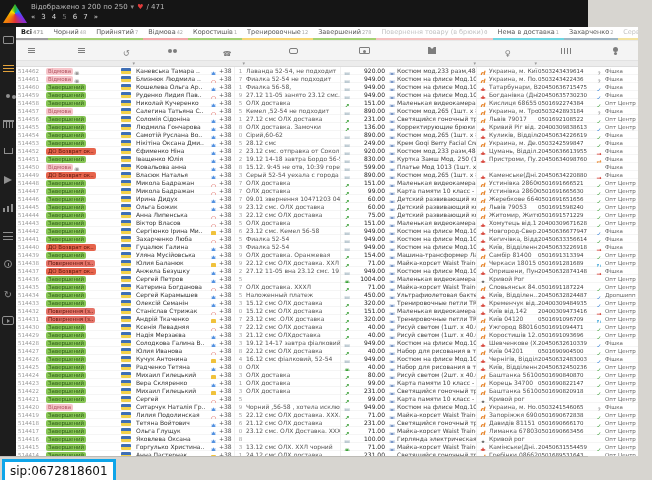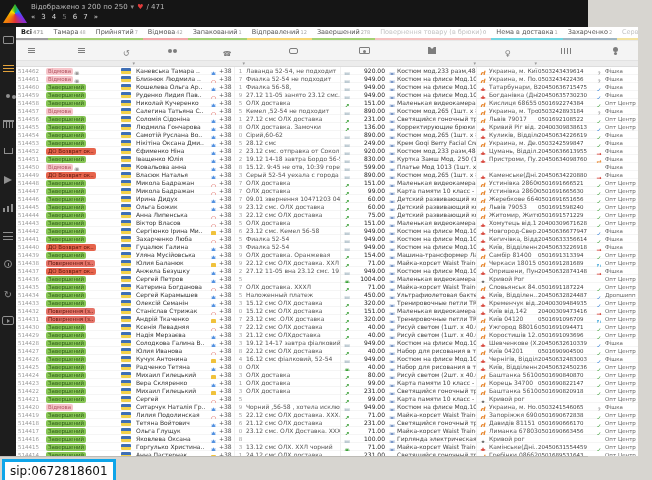--- a/index.html
+++ b/index.html
@@ -166,25 +166,25 @@
         <div class="sb-item">
           <span class="si si-sync"></span>
         </div>
         <div class="sb-item">
           <span class="si si-video"></span>
         </div>
       </div>
     <div class="content">
       <div class="tabs">
           <div class="tab active" style="border-bottom-color: rgb(158, 158, 158);"><span class="tab-label">Всі</span><span class="tab-count">471</span></div>
-          <div class="tab" style="border-bottom-color: rgb(165, 209, 115);"><span class="tab-label">Тамара</span><span class="tab-count">48</span></div>
+          <div class="tab" style="border-bottom-color: rgb(165, 209, 115);"><span class="tab-label">Чорний</span><span class="tab-count">48</span></div>
           <div class="tab" style="border-bottom-color: rgb(165, 209, 115);"><span class="tab-label">Прийнятий</span><span class="tab-count">7</span></div>
           <div class="tab" style="border-bottom-color: rgb(242, 169, 169);"><span class="tab-label">Відмова</span><span class="tab-count">42</span></div>
-          <div class="tab" style="border-bottom-color: rgb(165, 209, 115);"><span class="tab-label">Запакований</span><span class="tab-count">1</span></div>
-          <div class="tab" style="border-bottom-color: rgb(247, 215, 116);"><span class="tab-label">Відправлений</span><span class="tab-count">12</span></div>
+          <div class="tab" style="border-bottom-color: rgb(165, 209, 115);"><span class="tab-label">Коростишів</span><span class="tab-count">1</span></div>
+          <div class="tab" style="border-bottom-color: rgb(247, 215, 116);"><span class="tab-label">Тренировочные</span><span class="tab-count">12</span></div>
           <div class="tab" style="border-bottom-color: rgb(165, 209, 115);"><span class="tab-label">Завершений</span><span class="tab-count">278</span></div>
           <div class="tab muted" style="border-bottom-color: rgb(245, 194, 192);"><span class="tab-label">Повернення товару (в брюки)</span><span class="tab-count">0</span></div>
           <div class="tab" style="border-bottom-color: rgb(111, 214, 226);"><span class="tab-label">Нема в доставка</span><span class="tab-count">1</span></div>
           <div class="tab" style="border-bottom-color: rgb(159, 182, 194);"><span class="tab-label">Захарченко</span><span class="tab-count">2</span></div>
           <div class="tab muted" style="border-bottom-color: rgb(243, 227, 160);"><span class="tab-label">Сервіси</span></div>
         </div>
 
       <div class="thead">
         <div class="th w1">
             <span class="hi-sort"></span>

